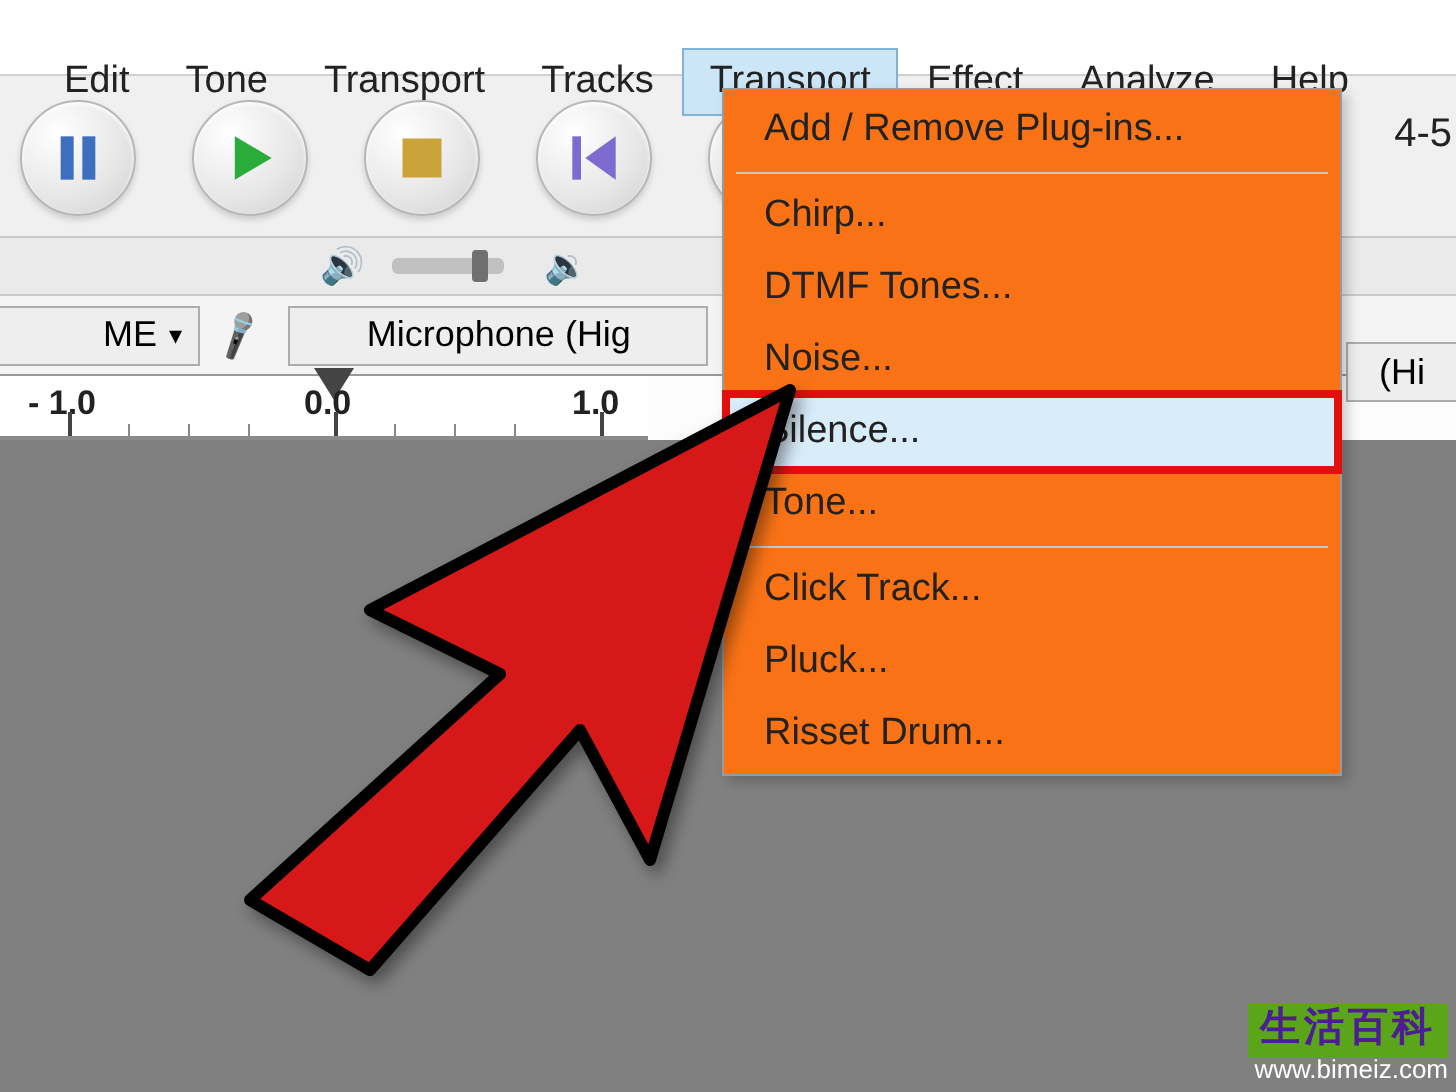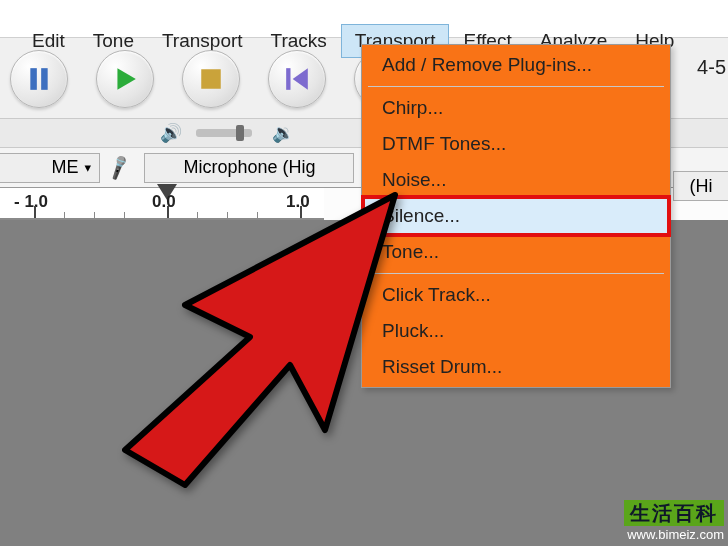--- a/index.html
+++ b/index.html
@@ -163,26 +163,26 @@
   
   .wm {
     position: absolute;
     right: 4px; bottom: 4px;
     text-align: right;
     color: #fff;
     font-size: 13px;
   }
   .wm .cn {
     background: #5aa51a;
-    color: #0f172a;
+    color: #4c1d95;
     font-weight: bold;
     font-size: 20px;
     padding: 2px 6px;
     letter-spacing: 2px;
-    font-family: Liberation Sans, sans-serif;
+    font-family: Liberation Mono, monospace;
   }
 </style>
 </head>
 <body>
 
 <div class="app">
 
   <div class="menubar">
     <div class="menu-item">Edit</div>
     <div class="menu-item">Tone</div>

